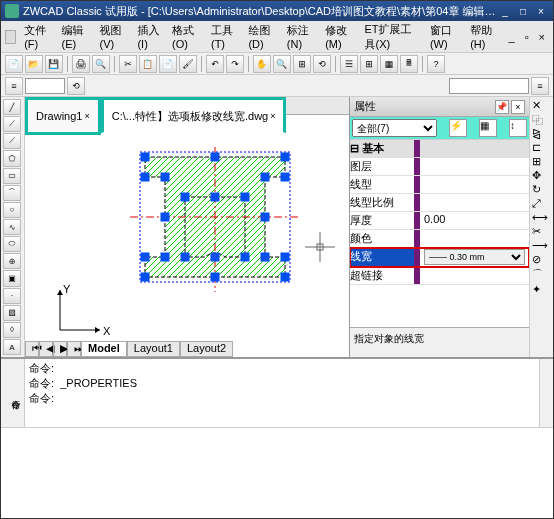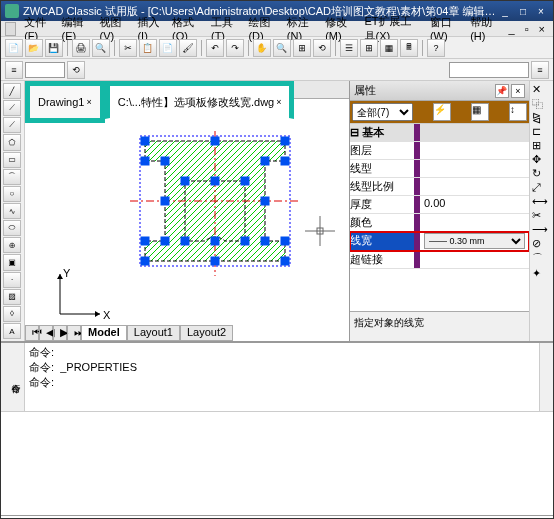--- a/index.html
+++ b/index.html
@@ -2,47 +2,47 @@
 <html><head>
 <meta charset="utf-8">
 <style>
 *{box-sizing:border-box;margin:0;padding:0;font-family:"Microsoft YaHei",SimSun,sans-serif;font-size:11px}
 body{background:#fff;width:554px;height:519px;overflow:hidden;border:1px solid #333}
 .titlebar{background:linear-gradient(#2b579a,#1e3f73);color:#fff;height:20px;display:flex;align-items:center;padding:0 4px;font-size:11px}
 .titlebar .logo{width:14px;height:14px;background:#4a8;margin-right:4px;border-radius:2px}
 .titlebar .title{flex:1;white-space:nowrap;overflow:hidden;text-overflow:ellipsis}
 .titlebar .winbtns{display:flex;gap:2px}
 .titlebar .winbtns span{width:16px;height:14px;display:flex;align-items:center;justify-content:center;cursor:pointer;font-size:10px}
-.menubar{background:#e8e8e8;height:16px;display:flex;align-items:center;padding:0 4px;gap:2px;font-size:11px;border-bottom:1px solid #ccc}
+.menubar{background:#e8e8e8;height:32px;display:flex;align-items:center;padding:0 4px;gap:2px;font-size:11px;border-bottom:1px solid #ccc}
 .menubar span{padding:0 4px;cursor:pointer}
 .menubar .icon{width:14px;height:14px;background:#ddd;border:1px solid #aaa;margin-right:2px}
 .toolbar{background:#f0f0f0;height:22px;display:flex;align-items:center;padding:0 4px;gap:2px;border-bottom:1px solid #ccc}
 .toolbar .tbtn{width:18px;height:18px;border:1px solid #bbb;background:linear-gradient(#fff,#e0e0e0);cursor:pointer;display:flex;align-items:center;justify-content:center;font-size:9px}
 .toolbar .sep{width:1px;height:16px;background:#aaa;margin:0 2px}
 .toolbar input{height:16px;border:1px solid #999;padding:0 2px;font-size:10px}
 .main{display:flex;height:260px}
 .lefttools{width:24px;background:#f0f0f0;border-right:1px solid #ccc;display:flex;flex-direction:column;gap:1px;padding:2px}
 .lefttools .tbtn{width:18px;height:18px;border:1px solid #bbb;background:linear-gradient(#fff,#e0e0e0);cursor:pointer;font-size:8px;display:flex;align-items:center;justify-content:center}
 .canvas-area{flex:1;position:relative;background:#fff;overflow:hidden}
 .tabs{display:flex;background:#e8e8e8;height:18px;border-bottom:1px solid #aaa}
-.tab{padding:16px 8px;border:5px solid #14b8a6;background:#f8f8f8;cursor:pointer;font-size:10px;display:flex;align-items:center;gap:2px}
+.tab{padding:16px 8px;border:3px solid #14b8a6;background:#f8f8f8;cursor:pointer;font-size:10px;display:flex;align-items:center;gap:2px}
 .tab.active{background:#fff;border-bottom:1px solid #fff}
 .tab .x{font-size:9px}
 .drawing{position:absolute;top:20px;left:0;right:0;bottom:0}
 .shape{position:absolute;left:100px;top:30px}
 .grip{width:9px;height:9px;background:#0050ef;position:absolute;transform:translate(-50%,-50%)}
 .axis{position:absolute;left:30px;bottom:20px;font-size:10px}
 .layout-tabs{position:absolute;bottom:0;left:0;display:flex;background:#e8e8e8;height:16px;font-size:10px}
 .layout-tabs span{padding:0 6px;border:1px solid #aaa;cursor:pointer}
 .layout-tabs span.active{background:#fff;font-weight:bold}
 .layout-tabs .nav{width:14px;text-align:center}
 .props{width:180px;background:#f0f0f0;border-left:1px solid #999;display:flex;flex-direction:column}
 .props-title{background:linear-gradient(#e8e8e8,#d0d0d0);padding:2px 4px;display:flex;align-items:flex-end;justify-content:space-between;border-bottom:1px solid #aaa}
 .props-title .pbtn{width:14px;height:14px;border:1px solid #999;background:#fff;cursor:pointer;font-size:9px;display:flex;align-items:center;justify-content:center}
-.props-sel{display:flex;padding:2px;gap:20px;background:#a16207;border-bottom:1px solid #ccc}
+.props-sel{display:flex;padding:2px;gap:12px;background:#5eead4;border-bottom:1px solid #ccc}
 .props-sel select{flex:1;height:18px;font-size:10px}
 .props-sel .pbtn{width:18px;height:18px;border:1px solid #999;background:#fff;cursor:pointer;font-size:10px}
 .props-grid{flex:1;background:#fff;overflow:auto;font-size:10px}
 .prow{display:flex;border-bottom:1px solid #e0e0e0}
 .prow.header{background:#e0e0e0;font-weight:bold}
 .prow .pk{width:70px;padding:1px 0;border-right:6px solid #701a75}
 .prow .pv{flex:1;padding:1px 4px}
 .prow.hl{outline:2px solid #d00;outline-offset:-1px}
 .prow.hl .pk{background:#1050c0;color:#fff}
 .prow.hl .pv{display:flex;align-items:center}

